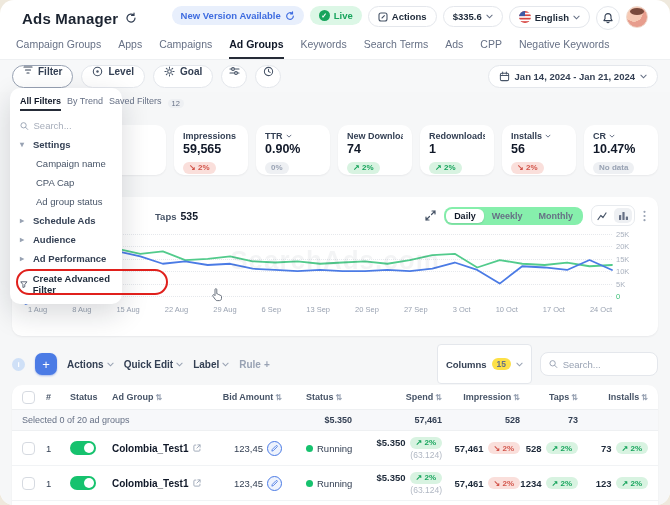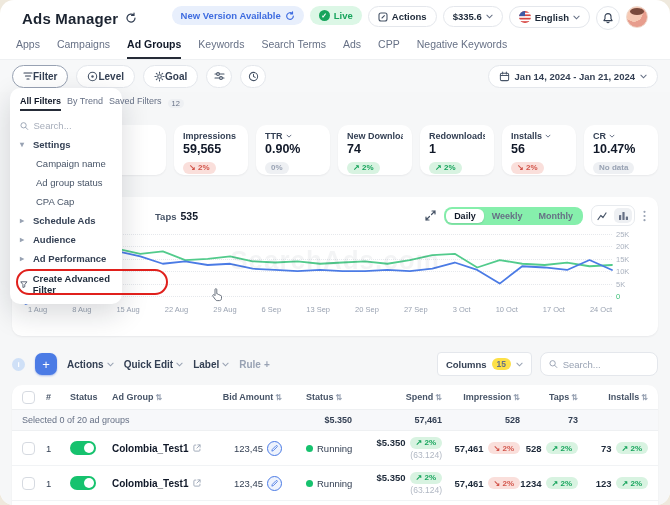--- a/index.html
+++ b/index.html
@@ -21,21 +21,21 @@
   .avatar { width:22px; height:22px; border-radius:50%; background:radial-gradient(circle at 35% 30%, #f6c9b4 0 45%, #e79d8d 46% 100%); border:1px solid #f0d9cc; position:relative; overflow:hidden; }
   .avatar::before { content:""; position:absolute; top:1px; left:3px; right:3px; height:7px; border-radius:50%; background:#7a4a3c; }
 
   
   .nav { height:24px; display:flex; gap:17px; padding:0 16px; border-bottom:1px solid #eef0f2; align-items:flex-end; }
   .nav-item { font-size:10.5px; color:#667085; padding-bottom:7px; border-bottom:2px solid transparent; cursor:pointer; white-space:nowrap; }
   .nav-item.active { color:#101828; font-weight:bold; border-bottom-color:#252b37; }
 
   
   .ftools { height:32px; background:#f7f8f9; display:flex; align-items:center; gap:8px; padding:0 12px; }
-  .tool-btn { display:flex; align-items:center; background:#fff; border:1px solid #e4e7ec; border-radius:13px; height:23px; padding:0 10px; font-size:10px; font-weight:bold; color:#344054; }
+  .tool-btn { display:flex; align-items:flex-start; gap:5px; background:#fff; border:1px solid #e4e7ec; border-radius:13px; height:23px; padding:0 10px; font-size:10px; font-weight:bold; color:#344054; }
   .tool-btn.active { border:1.5px solid #98a2b3; }
   .tool-btn.sq { width:26px; padding:0; justify-content:center; }
   .datebtn { margin-left:auto; display:flex; align-items:center; gap:5px; background:#fff; border:1px solid #e4e7ec; border-radius:13px; height:23px; padding:0 10px; font-size:9.5px; font-weight:bold; color:#344054; }
 
   
   .content { position:absolute; top:92px; left:0; right:0; bottom:0; background:#f6f7f8; border-radius:0 0 14px 14px; }
 
   
   .mrow { position:absolute; top:33px; left:12px; right:12px; display:flex; gap:8px; }
   .mcard { background:#fff; border-radius:10px; box-shadow:0 1px 2px rgba(16,24,40,.06); padding:6px 9px 7px; flex:1; min-width:0; height:50px; }
@@ -69,21 +69,21 @@
   .xaxis { display:flex; justify-content:space-between; margin:9px 46px 0 16px; font-size:7.5px; color:#9aa3b2; }
   .watermark { position:absolute; top:48px; left:0; right:0; text-align:center; font-size:26px; font-weight:bold; color:rgba(29,41,57,.05); letter-spacing:1px; pointer-events:none; }
 
   
   .trow { position:absolute; top:259px; left:12px; right:12px; height:26px; display:flex; align-items:center; gap:10px; }
   .info-dot { width:13px; height:13px; border-radius:50%; background:#cfe0f7; color:#fff; font-size:8px; font-weight:bold; display:flex; align-items:center; justify-content:center; }
   .add-btn { width:22px; height:22px; border-radius:7px; background:#4b7be5; color:#fff; font-size:13px; display:flex; align-items:center; justify-content:center; box-shadow:0 1px 2px rgba(59,103,214,.4); }
   .ta-item { display:flex; align-items:center; gap:3px; font-size:10px; font-weight:bold; color:#344054; }
   .ta-item.muted { color:#98a2b3; }
   .trow-right { margin-left:auto; display:flex; gap:8px; align-items:center; }
-  .cols-btn { display:flex; align-items:center; gap:5px; border:1px solid #e4e7ec; background:#fff; border-radius:4px; height:24px; padding:0 8px; font-size:9.5px; font-weight:bold; color:#344054; }
+  .cols-btn { display:flex; align-items:center; gap:5px; border:1px solid #e4e7ec; background:#fff; border-radius:4px; height:40px; padding:0 8px; font-size:9.5px; font-weight:bold; color:#344054; }
   .count-badge { background:#fde047; color:#667085; border-radius:8px; font-size:8.5px; padding:1px 5px; }
   .search-box { display:flex; align-items:center; gap:5px; border:1px solid #e4e7ec; background:#fff; border-radius:8px; height:24px; padding:0 8px; width:118px; }
   .search-box input { border:0; outline:0; width:100%; font-size:9.5px; color:#344054; font-family:"Liberation Sans",sans-serif; background:transparent; }
   .search-box input::placeholder { color:#98a2b3; }
 
   
   .tcard { position:absolute; top:293px; left:12px; right:12px; bottom:0; background:#fff; border-radius:10px 10px 0 0; overflow:hidden; box-shadow:0 1px 2px rgba(16,24,40,.06); }
   .tgrid { display:grid; grid-template-columns:34px 24px 42px 110px 70px 70px 90px 78px 58px 70px; align-items:center; }
   .thead { height:25px; border-bottom:1px solid #eef0f2; }
   .th { font-size:9px; font-weight:bold; color:#475467; display:flex; align-items:center; gap:2px; }
@@ -189,20 +189,21 @@
         <svg class="ic" width="12" height="12" viewBox="0 0 12 12">
             <path d="M6 1.6a3 3 0 0 0-3 3v2.2L1.9 8.6h8.2L9 6.8V4.6a3 3 0 0 0-3-3z" fill="none" stroke="#344054" stroke-width="1.1" stroke-linejoin="round"></path>
             <path d="M4.9 10a1.2 1.2 0 0 0 2.2 0" fill="none" stroke="#344054" stroke-width="1.1" stroke-linecap="round"></path>
           </svg>
       </span>
       <span class="avatar"></span>
     </div>
   </div>
 
   <div class="nav">
+    <span class="nav-item">Campaign Groups</span>
     <span class="nav-item">Apps</span>
     <span class="nav-item">Campaigns</span>
     <span class="nav-item active">Ad Groups</span>
     <span class="nav-item">Keywords</span>
     <span class="nav-item">Search Terms</span>
     <span class="nav-item">Ads</span>
     <span class="nav-item">CPP</span>
     <span class="nav-item">Negative Keywords</span>
   </div>
 
@@ -592,22 +593,22 @@
           <circle cx="4.6" cy="4.6" r="3.4" fill="none" stroke="#98a2b3" stroke-width="1.2"></circle>
           <path d="M7.2 7.2L10 10" stroke="#98a2b3" stroke-width="1.2" stroke-linecap="round"></path>
         </svg>
       <input placeholder="Search..." style="">
     </div>
     <div class="fitem">
         <span class="fchev">▾</span>
         <span>Settings</span>
       </div>
     <div class="fitem child">Campaign name</div>
+    <div class="fitem child">CPA Cap</div>
     <div class="fitem child">Ad group status</div>
-    <div class="fitem child">CPA Cap</div>
     <div class="fitem">
         <span class="fchev">▸</span>
         <span>Schedule Ads</span>
       </div>
     <div class="fitem">
         <span class="fchev">▸</span>
         <span>Audience</span>
       </div>
     <div class="fitem">
         <span class="fchev">▸</span>

